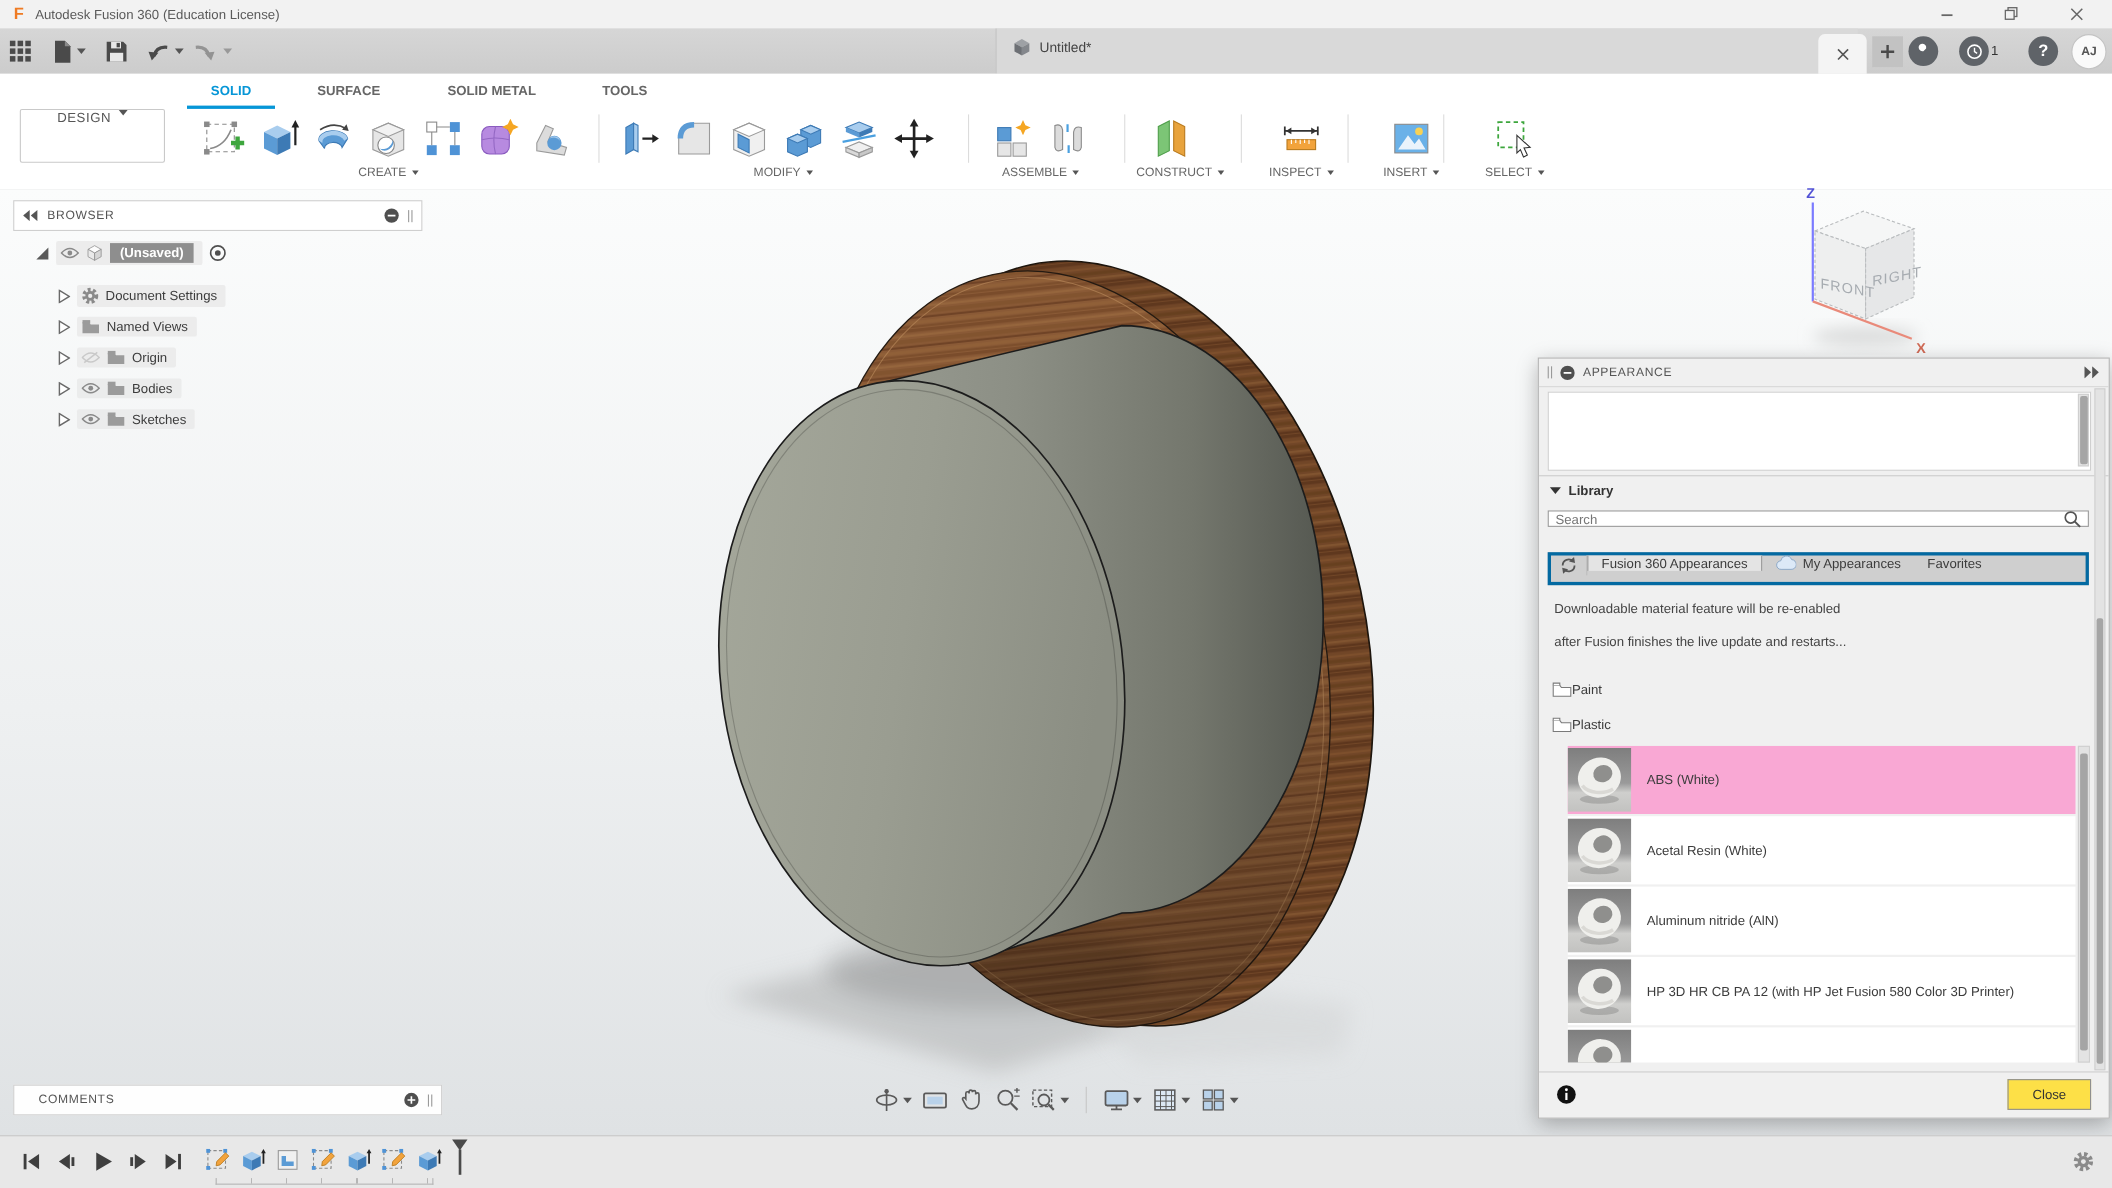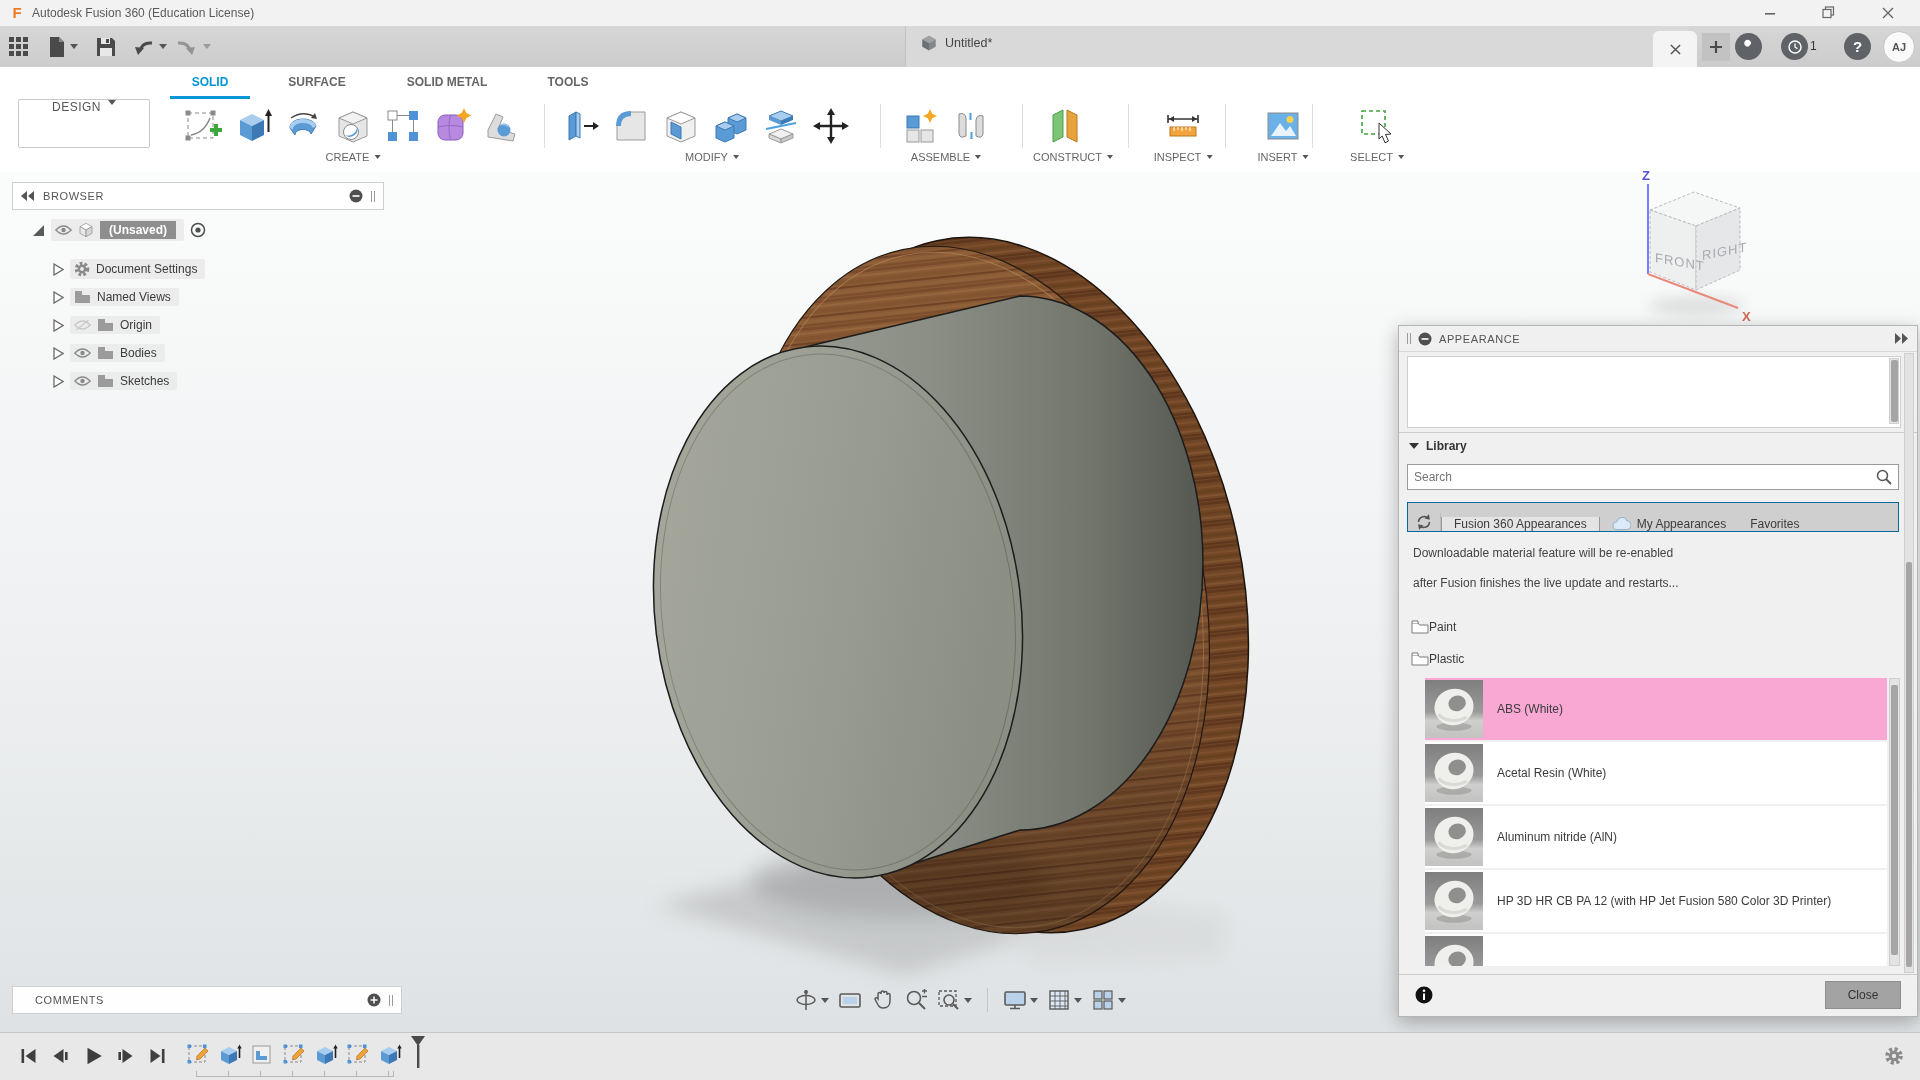--- a/index.html
+++ b/index.html
@@ -54,35 +54,35 @@
   .vpbtn{display:flex;align-items:center;gap:3px;}
   
   .appear{left:1398px;top:325px;width:518px;height:690px;background:#f0f0f0;border:1px solid #b5b5b5;
     box-shadow:0 5px 18px rgba(0,0,0,.28);font-size:12px;color:#3c3c3c;}
   .aphead{left:0;top:0;width:100%;height:26px;display:flex;align-items:center;gap:7px;padding:0 8px;box-sizing:border-box;
     border-bottom:1px solid #d8d8d8;font-size:11px;color:#555;letter-spacing:.6px;}
   .swatcharea{left:8px;top:30px;width:492px;height:70px;background:#fff;border:1px solid #cfcfcf;}
   .divline{left:0;top:106px;width:100%;height:1px;background:#cdcdcd;}
   .libraryrow{left:10px;top:113px;display:flex;align-items:center;gap:7px;font-weight:bold;color:#333;}
   .tri-down{width:0;height:0;border-left:5px solid transparent;border-right:5px solid transparent;border-top:6px solid #333;}
-  .searchbox{left:8px;top:138px;width:492px;height:26px;background:#fff;border:1px solid #9a9a9a;box-sizing:border-box;display:flex;align-items:center;}
+  .searchbox{left:8px;top:138px;width:492px;height:15px;background:#fff;border:1px solid #9a9a9a;box-sizing:border-box;display:flex;align-items:center;}
   .searchbox input{flex:1;border:none;outline:none;font-size:12px;padding:0 6px;font-family:inherit;color:#333;background:transparent;}
-  .libtabs{left:8px;top:176px;width:492px;height:30px;background:#cfcfcf;display:flex;align-items:flex-end;border:1px solid #0369a1;box-sizing:border-box;}
+  .libtabs{left:8px;top:176px;width:492px;height:30px;background:#cfcfcf;display:flex;align-items:flex-start;border:3px solid #0369a1;box-sizing:border-box;}
   .libtab{display:flex;align-items:center;gap:6px;padding:0 12px;color:#3c3c3c;}
   .libtab.active{background:#e4e4e4;border-right:1px solid #979797;border-left:1px solid #979797;}
   .refreshbtn{width:32px;display:flex;align-items:center;justify-content:center;border-right:1px solid #bdbdbd;}
   .notice{left:14px;color:#444;}
   .folderrow{left:12px;display:flex;align-items:flex-end;gap:0;height:22px;}
   .matlist{left:26px;top:352px;width:462px;height:288px;overflow:hidden;}
   .matitem{width:100%;height:62px;margin-bottom:2px;background:#fff;display:flex;align-items:center;gap:14px;}
   .matitem.selected{background:#f9a8d4;}
   .sbtrack{background:#e3e3e3;border:1px solid #cfcfcf;box-sizing:border-box;}
   .sbthumb{position:absolute;left:1px;background:#a5a5a5;border-radius:2px;}
   .apfoot{left:0;top:648px;width:100%;height:41px;border-top:1px solid #cdcdcd;display:flex;align-items:center;justify-content:space-between;padding:0 16px;box-sizing:border-box;}
-  .closebtn{width:74px;height:26px;background:#a3a3a3;border:1px solid #8f8f8f;display:flex;align-items:center;justify-content:center;font-size:12px;color:#333;}
+  .closebtn{width:74px;height:26px;background:#fde047;border:1px solid #8f8f8f;display:flex;align-items:center;justify-content:center;font-size:12px;color:#333;}
   
   .timeline{left:0;top:1032px;width:1920px;height:48px;background:#e8e8e8;border-top:1px solid #c6c6c6;}
   .playrow{left:18px;top:12px;display:flex;align-items:center;gap:11px;}
   .featrow{left:186px;top:9px;display:flex;align-items:flex-start;gap:8px;}
   .featbracket{left:196px;top:38px;width:196px;height:5px;border-left:1px solid #b5b5b5;border-right:1px solid #b5b5b5;border-bottom:1px solid #b5b5b5;
     background:repeating-linear-gradient(90deg,transparent 0 31px,#b5b5b5 31px 32px);}
 </style>
 </head>
 <body>
 

